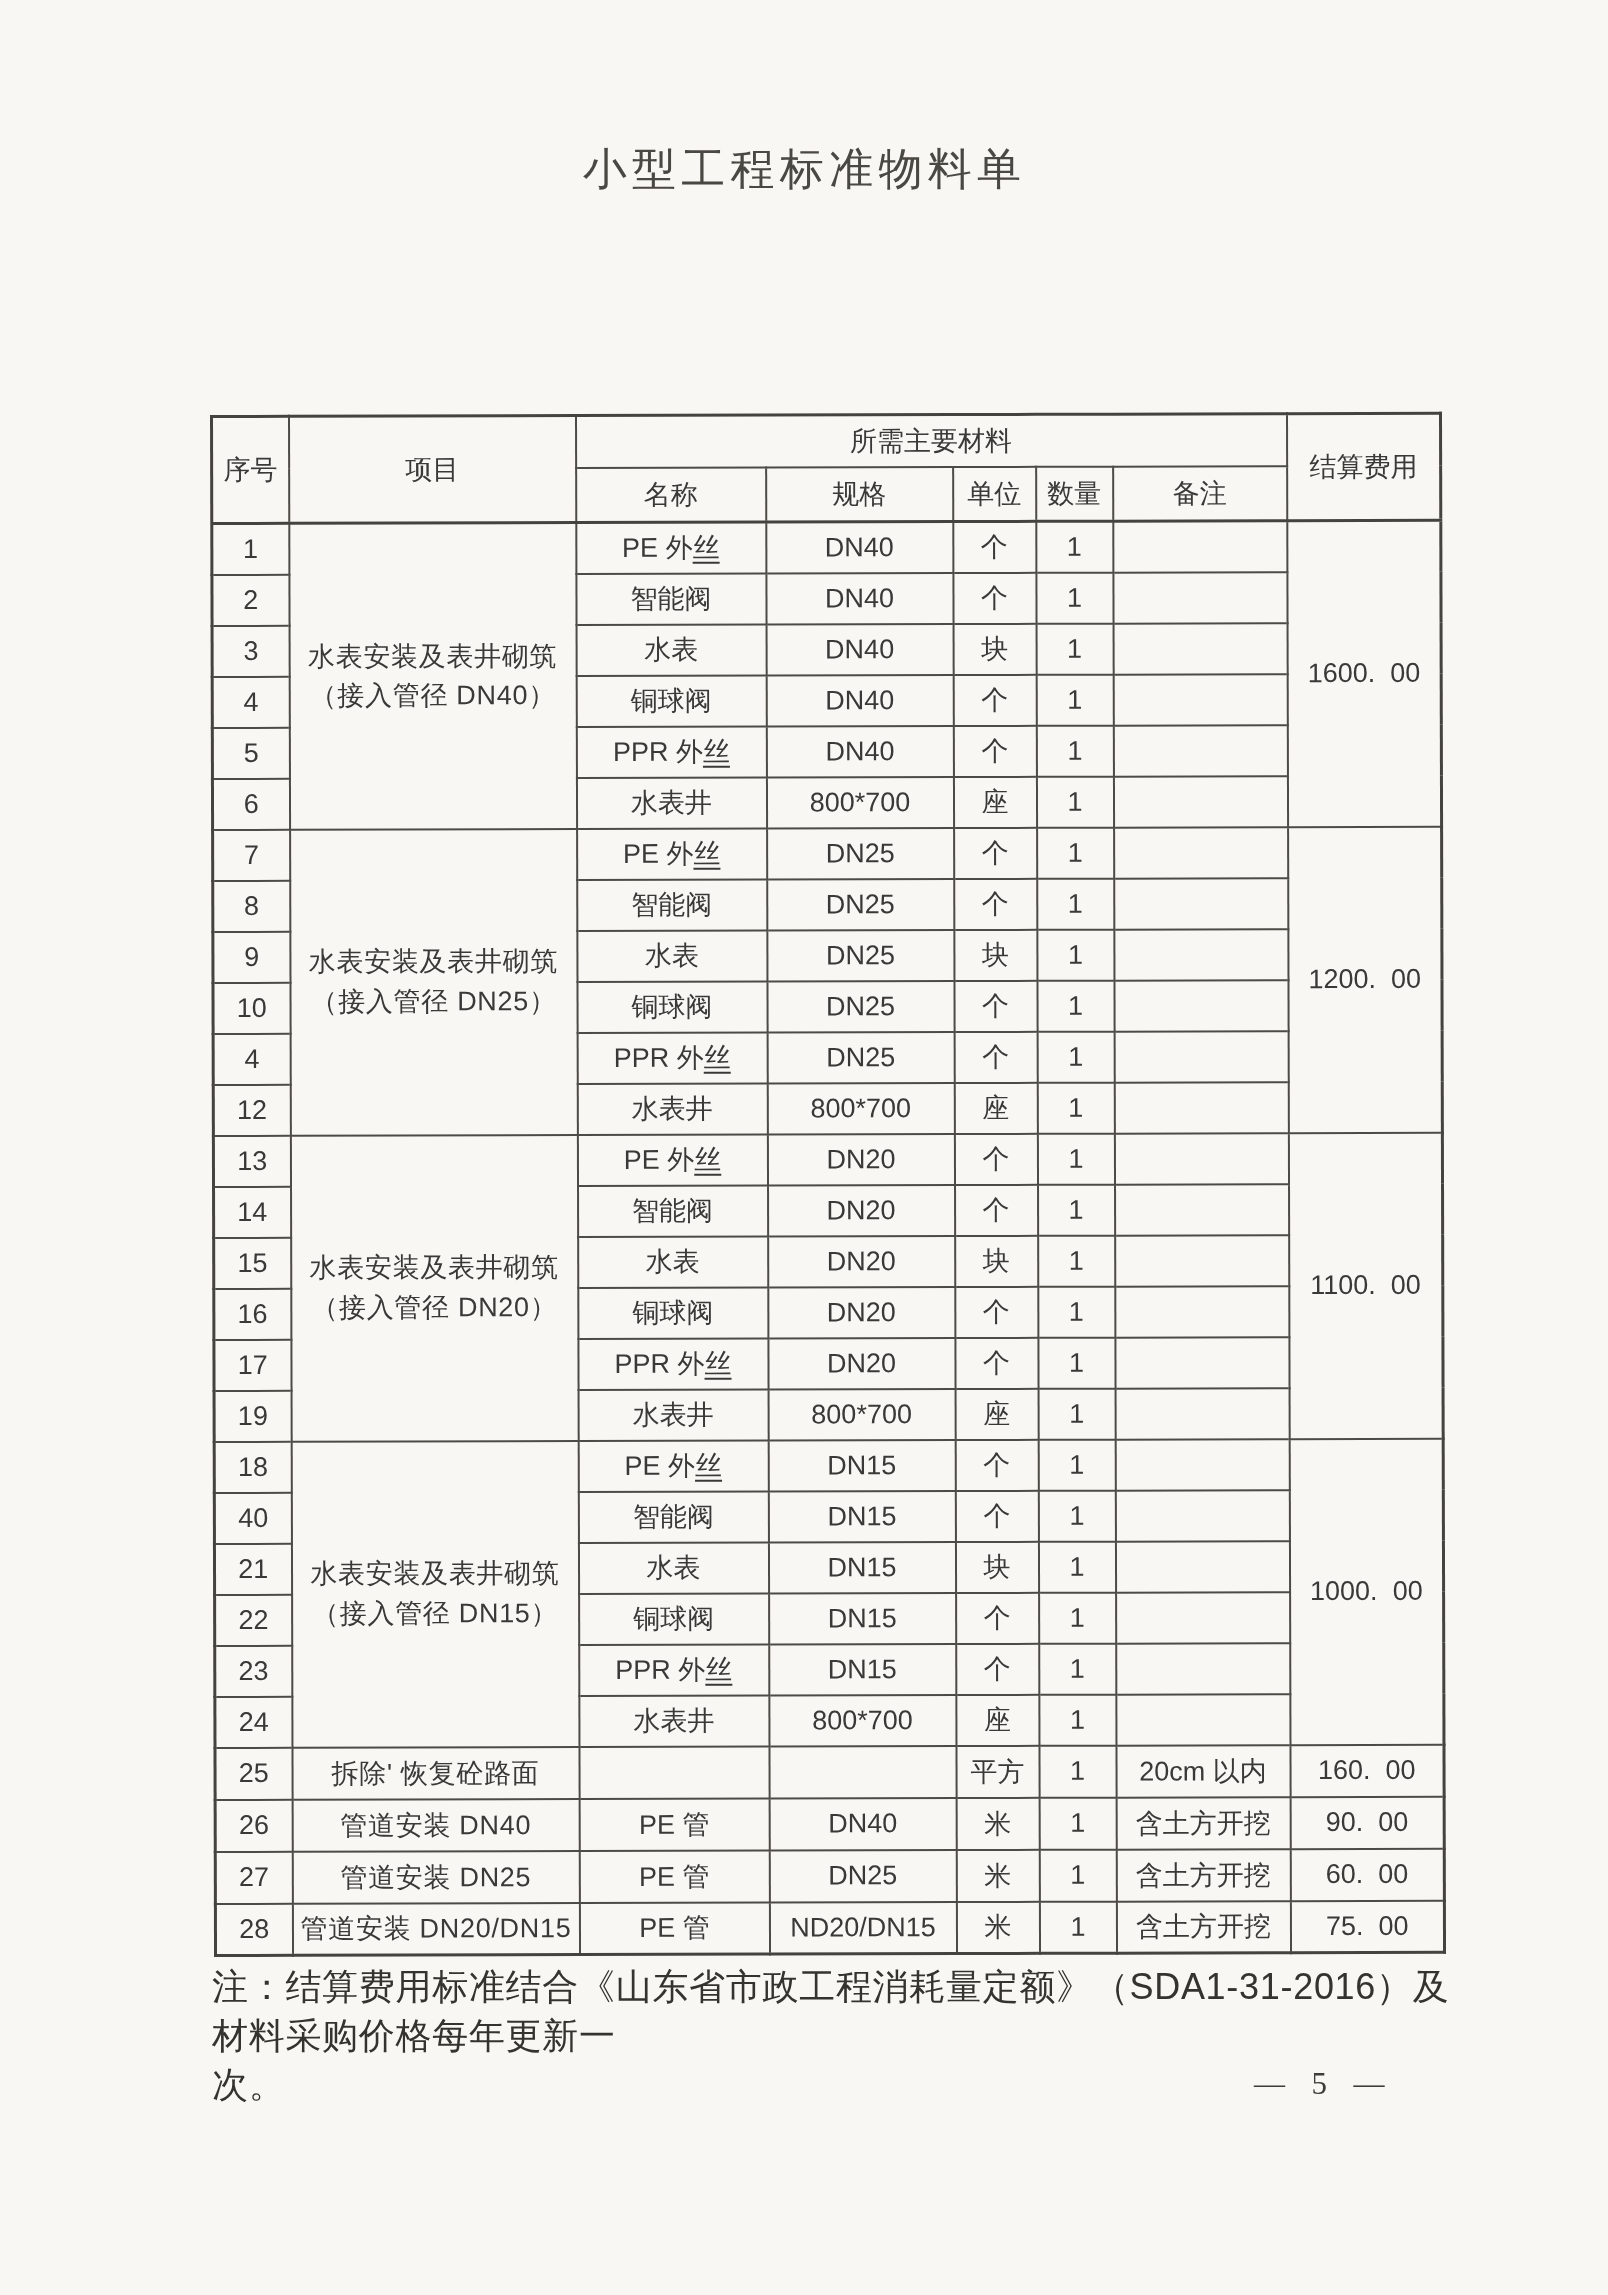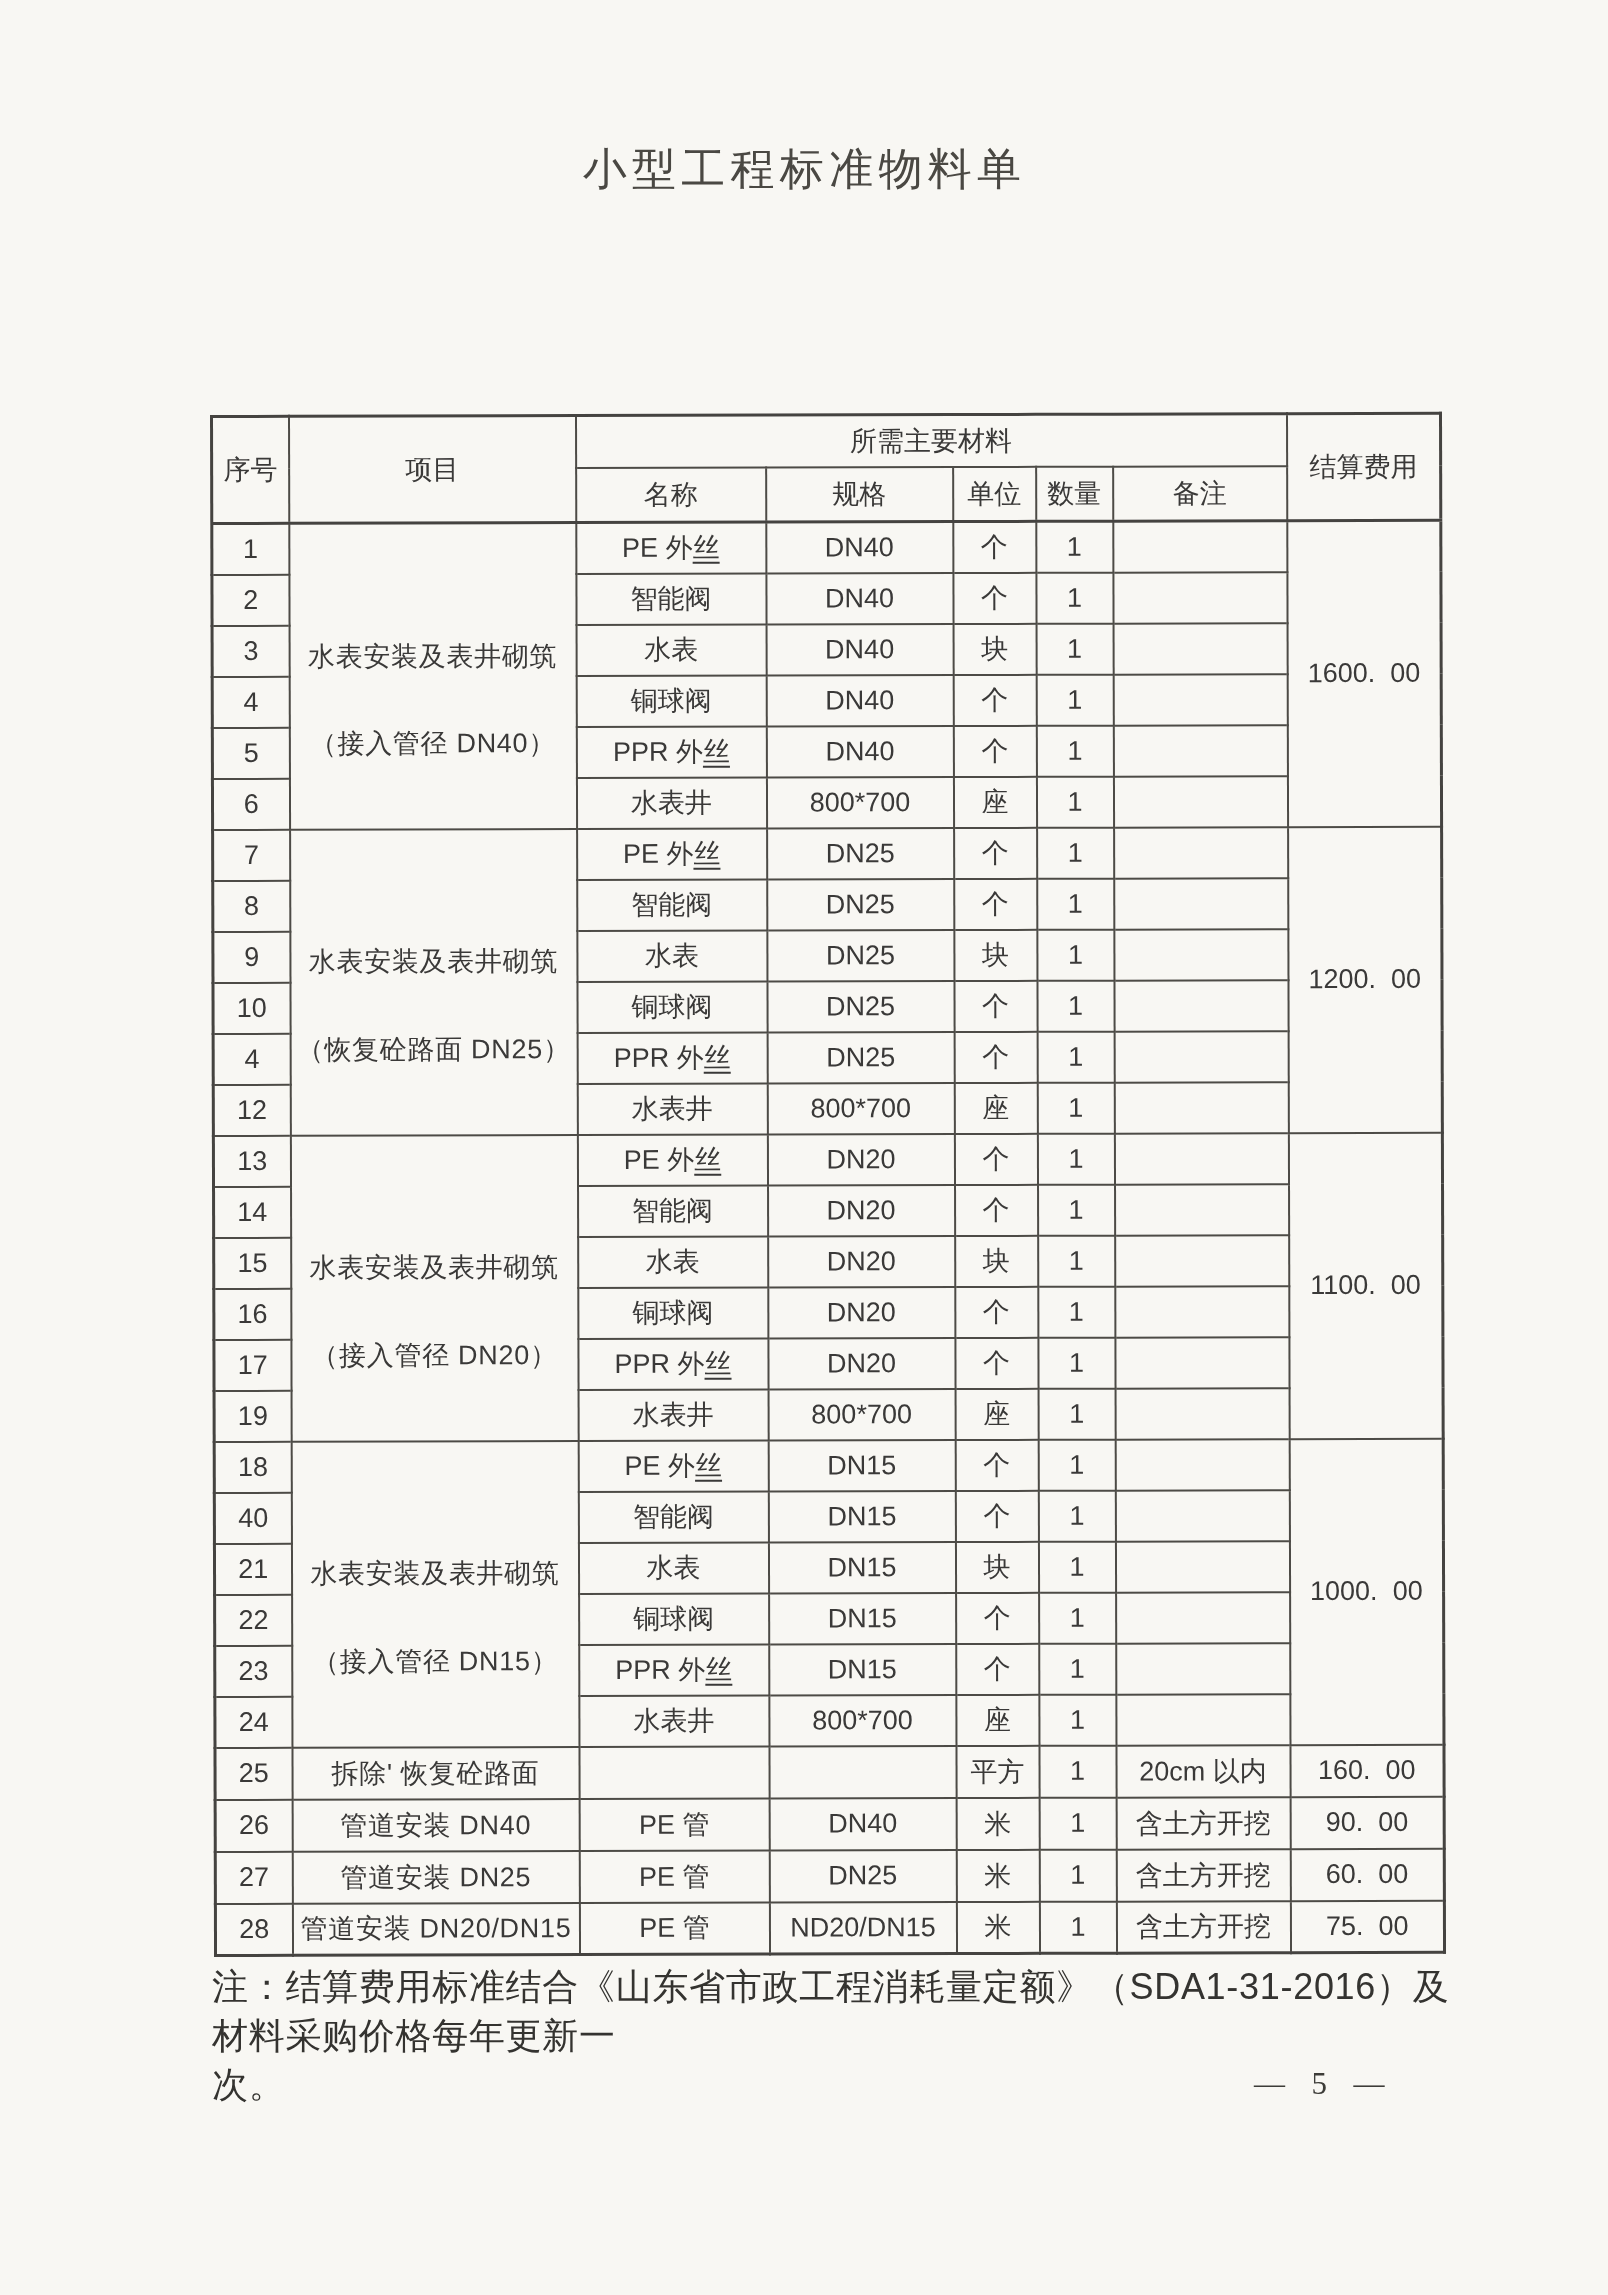--- a/index.html
+++ b/index.html
@@ -31,21 +31,21 @@
     text-align:center;vertical-align:middle;
     font-weight:400;font-size:27px;color:#3a3938;
     overflow:hidden;
   }
   table.materials{border:3.3px solid #454340;}
   table.materials thead tr.h1{height:52px;}
   table.materials thead tr.h2{height:55px;}
   table.materials thead{border-bottom:3.3px solid #454340;}
   table.materials tbody tr{height:51px;}
   table.materials tbody tr.single{height:52px;}
-  td.group-project div{line-height:1.45;letter-spacing:0.7px;margin-top:48px;}
+  td.group-project div{line-height:1.45;letter-spacing:0.7px;}
   td.left-project{text-align:left;padding-left:8px;letter-spacing:0.7px;}
   td.fee-cell{white-space:pre;}
   td.remark-cell{white-space:pre;margin-left:28px;}
   .u{text-decoration:underline;text-decoration-thickness:2px;text-underline-offset:4.7px;}
   .note{
     position:absolute;left:212px;top:1962px;width:1240px;
     font-size:36px;line-height:49px;color:#343330;letter-spacing:0.7px;
   }
   .page-num{
     position:absolute;left:1254px;top:2066px;
@@ -137,21 +137,21 @@
           <td class="name-cell">水表井</td>
           <td>800*700</td>
           <td>座</td>
           <td>1</td>
           <td class="remark-cell"></td>
         </tr>
         <tr>
           <td>7</td>
           <td rowspan="6" class="group-project">
             <div>水表安装及表井砌筑</div>
-            <div>（恢复砼路面 DN25）</div>
+            <div>（接入管径 DN25）</div>
           </td>
           <td class="name-cell">PE 外<span class="u">丝</span></td>
           <td>DN25</td>
           <td>个</td>
           <td>1</td>
           <td class="remark-cell"></td>
           <td rowspan="6" class="fee-cell">1200.  00</td>
         </tr>
         <tr>
           <td>8</td>

